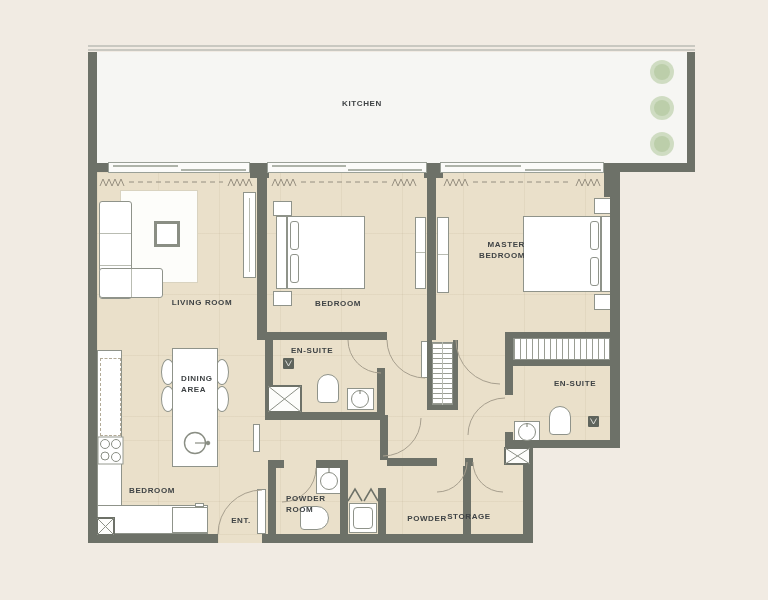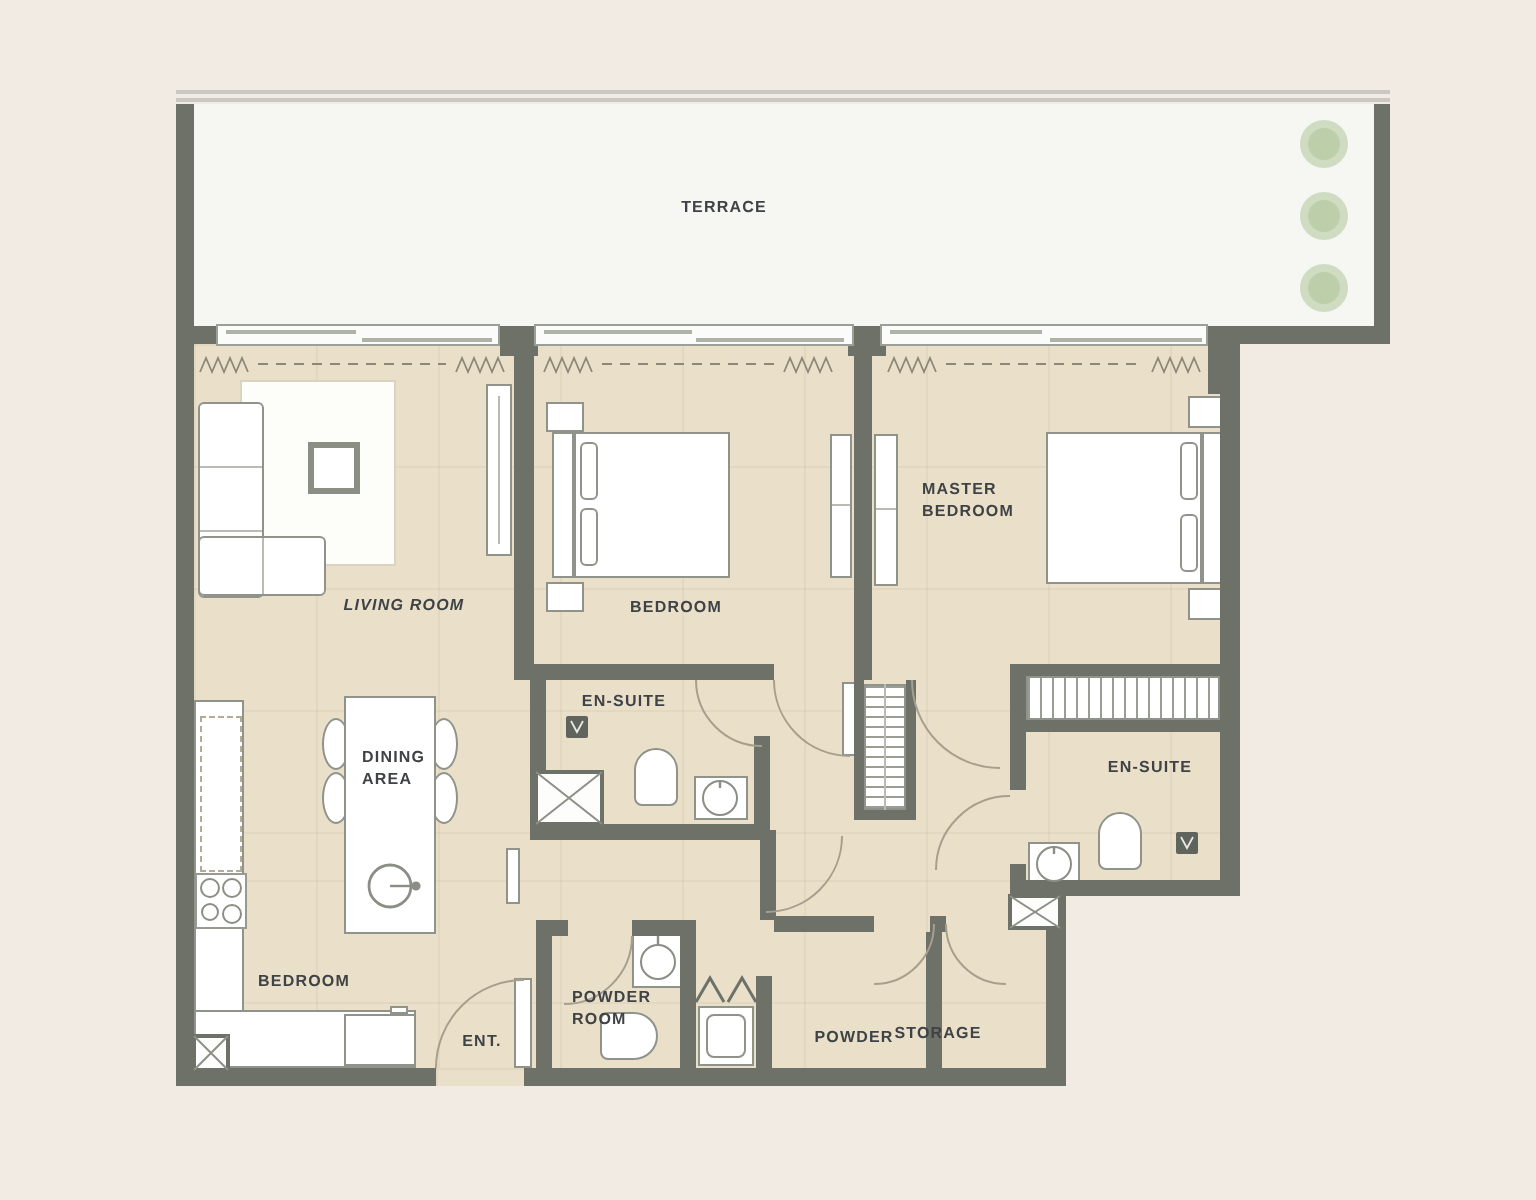--- a/index.html
+++ b/index.html
@@ -222,24 +222,24 @@
       <path d="M360,390 v4" stroke-width="1.2"></path>
       <circle cx="527" cy="432" r="8.5"></circle>
       <path d="M527,423 v4" stroke-width="1.2"></path>
     </g>
 
     <g>
       <path d="M348,501 L355,489 L362,501 M364,501 L371,489 L378,501" stroke="#6d7168" stroke-width="1.5" fill="none"></path>
     </g>
   </svg>
 
-  <div class="lbl c" style="left:362px;top:104px;">TERRACE</div>
-  <div class="lbl c" style="left:202px;top:303px;font-style:italic;">LIVING ROOM</div>
+  <div class="lbl c" style="left:362px;top:104px;">KITCHEN</div>
+  <div class="lbl c" style="left:202px;top:303px;">LIVING ROOM</div>
   <div class="lbl c" style="left:338px;top:304px;">BEDROOM</div>
-  <div class="lbl w" style="left:461px;top:240px;width:64px;">MASTER BEDROOM</div>
+  <div class="lbl w" style="left:461px;top:240px;width:64px;text-align:right;">MASTER BEDROOM</div>
   <div class="lbl c" style="left:312px;top:351px;">EN-SUITE</div>
   <div class="lbl c" style="left:575px;top:384px;">EN-SUITE</div>
   <div class="lbl w" style="left:181px;top:374px;width:44px;">DINING AREA</div>
   <div class="lbl c" style="left:152px;top:491px;">BEDROOM</div>
   <div class="lbl c" style="left:241px;top:521px;">ENT.</div>
   <div class="lbl w" style="left:286px;top:494px;width:60px;">POWDER ROOM</div>
   <div class="lbl c" style="left:427px;top:519px;">POWDER</div>
   <div class="lbl c" style="left:469px;top:517px;">STORAGE</div>
 </div>
 

